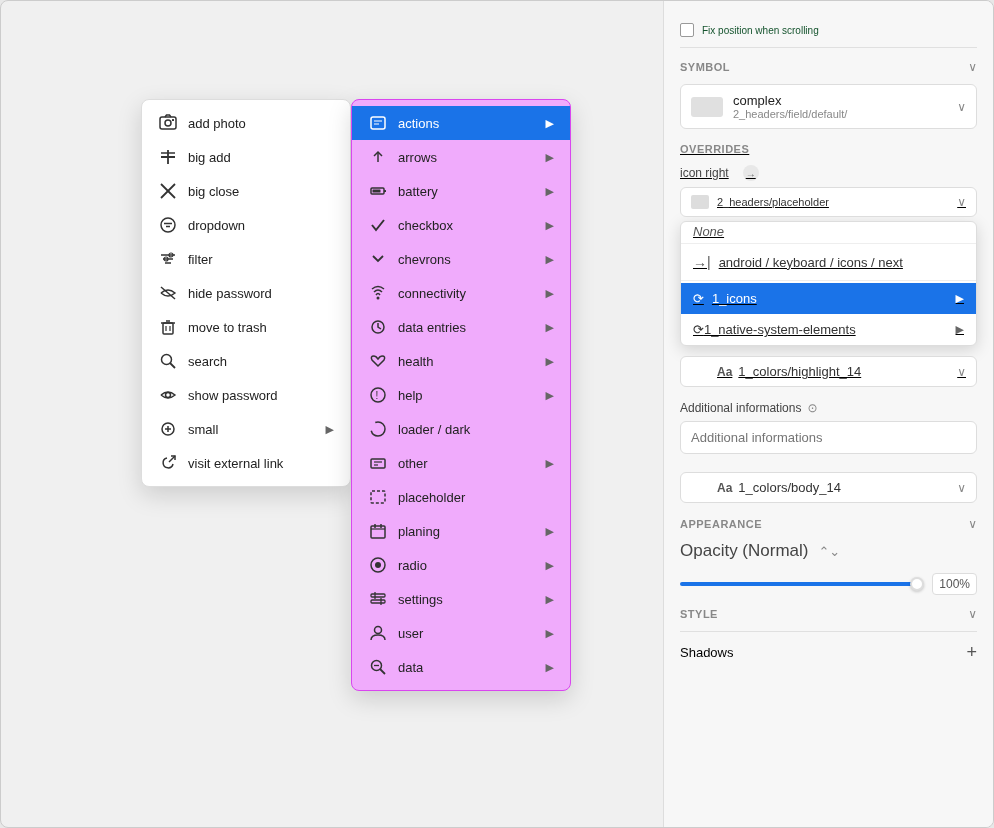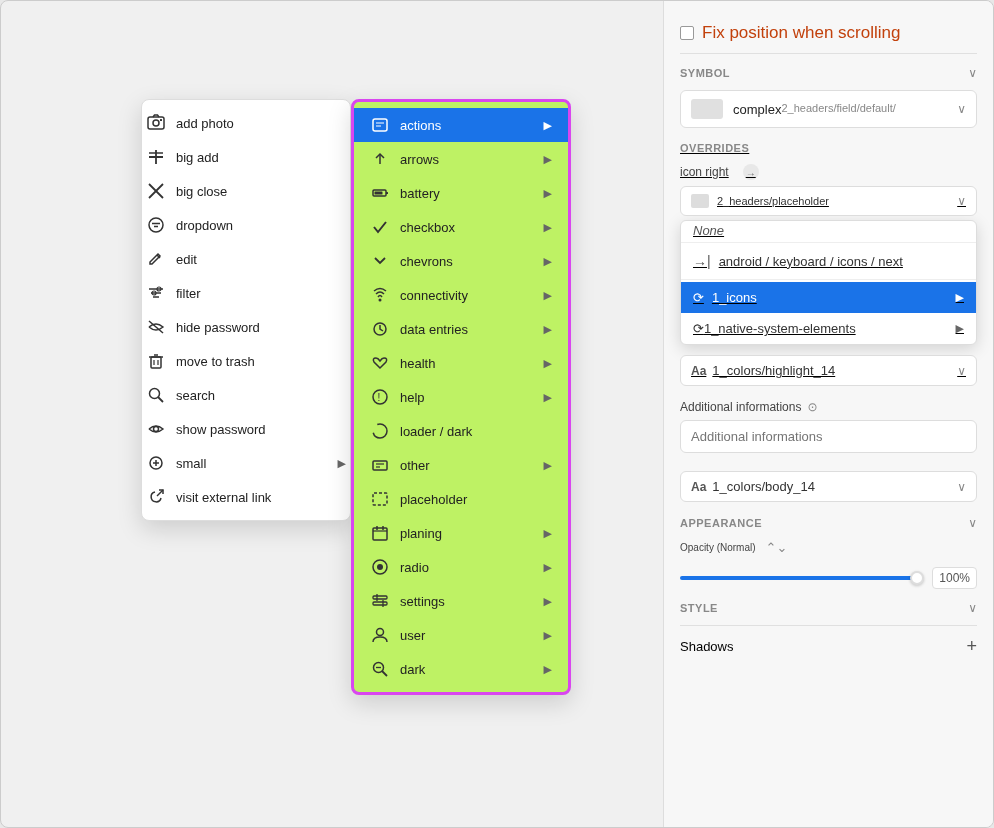--- a/index.html
+++ b/index.html
@@ -46,22 +46,22 @@
 
     .checkbox-square {
       width: 14px;
       height: 14px;
       border: 1.5px solid #999;
       border-radius: 2px;
       background: white;
     }
 
     .fix-position-label {
-      font-size: 17px;
-      color: #c2410c;
+      font-size: 10px;
+      color: #14532d;
     }
 
     .section-header {
       display: flex;
       align-items: center;
       justify-content: space-between;
       margin-bottom: 10px;
       margin-top: 12px;
     }
 
@@ -98,21 +98,21 @@
 
     .symbol-preview {
       width: 32px;
       height: 20px;
       background: #e0e0e0;
       border-radius: 3px;
     }
 
     .symbol-text {
       display: flex;
-      flex-direction: row;
+      flex-direction: column;
     }
 
     .symbol-name {
       font-size: 13px;
       color: #222;
       font-weight: 500;
     }
 
     .symbol-path {
       font-size: 11px;
@@ -268,33 +268,34 @@
       color: #333;
       display: flex;
       align-items: center;
       gap: 6px;
     }
 
     .aa-badge {
       font-size: 12px;
       font-weight: 700;
       color: #555;
+      margin-left: 26px;
     }
 
     .appearance-section { }
 
     .opacity-row {
       display: flex;
       align-items: center;
       gap: 10px;
       margin-bottom: 12px;
     }
 
     .opacity-label {
-      font-size: 10px;
+      font-size: 17px;
       color: #444;
       white-space: nowrap;
     }
 
     .opacity-slider {
       flex: 1;
       height: 4px;
       background: #1a73e8;
       border-radius: 2px;
       position: relative;
@@ -353,21 +354,21 @@
       box-shadow: 0 8px 24px rgba(0,0,0,0.15);
       width: 210px;
       padding: 6px 0;
       z-index: 10;
     }
 
     .menu-item {
       display: flex;
       align-items: center;
       gap: 10px;
-      padding: 7px 4px;
+      padding: 7px 16px;
       font-size: 13px;
       color: #222;
       cursor: pointer;
       position: relative;
     }
 
     .menu-icon {
       width: 20px;
       height: 20px;
       display: flex;
@@ -382,22 +383,22 @@
       margin-left: auto;
       font-size: 11px;
       color: #666;
     }
 
     
     .right-submenu {
       position: absolute;
       left: 350px;
       top: 98px;
-      background: #bef264;
-      border: 3px solid #d946ef;
+      background: #f0abfc;
+      border: 1px solid #d946ef;
       border-radius: 8px;
       box-shadow: 0 8px 24px rgba(0,0,0,0.15);
       width: 220px;
       padding: 6px 0;
       z-index: 10;
     }
 
     .submenu-item {
       display: flex;
       align-items: center;
@@ -596,29 +597,20 @@
       <div class="menu-icon">
         <svg width="18" height="18" viewBox="0 0 18 18">
             <circle cx="9" cy="9" r="7" fill="none" stroke="#333" stroke-width="1.5"></circle>
             <line x1="5" y1="7.5" x2="13" y2="7.5" stroke="#333" stroke-width="1.5"></line>
             <line x1="7" y1="10.5" x2="11" y2="10.5" stroke="#333" stroke-width="1.5"></line>
           </svg>
       </div>
       <span>dropdown</span>
     </div>
 
-    <div class="menu-item">
-      <div class="menu-icon">
-        <svg width="18" height="18" viewBox="0 0 18 18">
-            <path d="M3 14 L3 12 L11 4 L13 6 L5 14 Z" fill="none" stroke="#333" stroke-width="1.5"></path>
-            <line x1="10" y1="5" x2="13" y2="8" stroke="#333" stroke-width="1.5"></line>
-          </svg>
-      </div>
-      <span>edit</span>
-    </div>
 
 
     <div class="menu-item">
       <div class="menu-icon">
         <svg width="18" height="18" viewBox="0 0 18 18">
             <line x1="2" y1="5" x2="16" y2="5" stroke="#333" stroke-width="1.5"></line>
             <line x1="4" y1="9" x2="14" y2="9" stroke="#333" stroke-width="1.5"></line>
             <line x1="6" y1="13" x2="12" y2="13" stroke="#333" stroke-width="1.5"></line>
             <circle cx="12" cy="5" r="2" fill="none" stroke="#333" stroke-width="1.2"></circle>
             <circle cx="7" cy="9" r="2" fill="none" stroke="#333" stroke-width="1.2"></circle>
@@ -875,18 +867,18 @@
     </div>
 
     <div class="submenu-item">
       <div class="submenu-icon">
         <svg width="18" height="18" viewBox="0 0 18 18">
             <circle cx="7.5" cy="7.5" r="5" fill="none" stroke="#333" stroke-width="1.5"></circle>
             <line x1="11" y1="11" x2="16" y2="16" stroke="#333" stroke-width="1.8"></line>
             <line x1="5" y1="7.5" x2="10" y2="7.5" stroke="#333" stroke-width="1.3"></line>
           </svg>
       </div>
-      <span>dark</span>
+      <span>data</span>
       <span class="submenu-arrow">▶</span>
     </div>
   </div>
 
 </div>
 
 </body></html>

